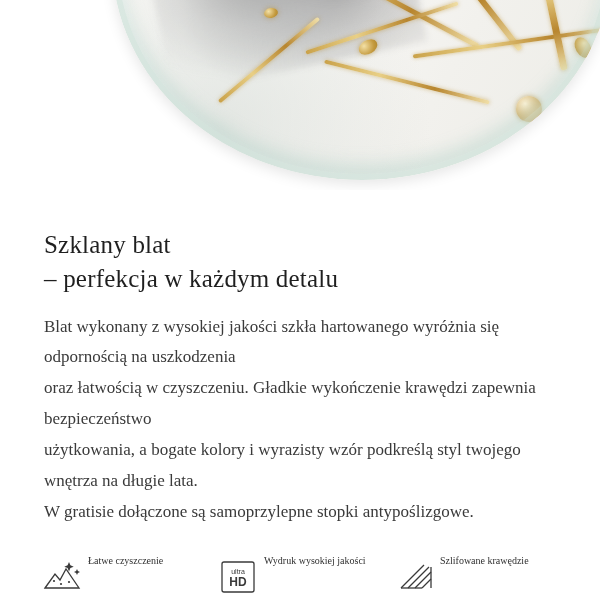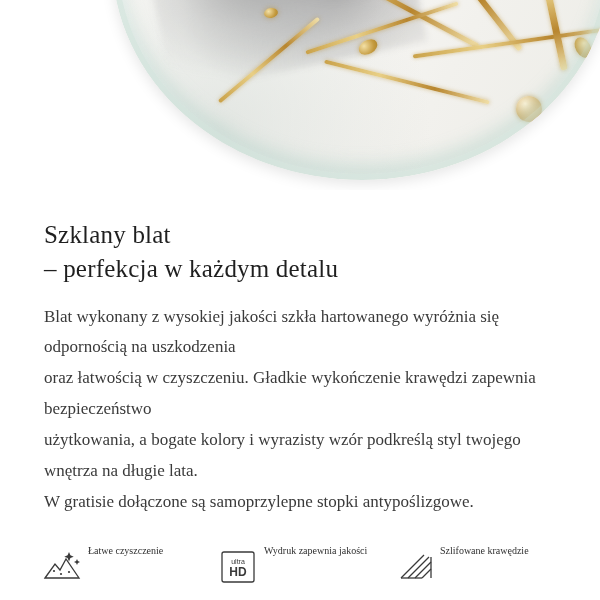--- a/index.html
+++ b/index.html
@@ -106,21 +106,21 @@
   .content {
     padding: 22px 44px 0 44px;
   }
   .title {
     font-family: "Liberation Serif", serif;
     font-size: 25px;
     line-height: 1.35;
     font-weight: 400;
     color: #1f1f1f;
     letter-spacing: 0.2px;
-    margin: 6px 0 16px 0;
+    margin: 16px 0 16px 0;
     white-space: pre-line;
   }
   .body-text {
     font-family: "Liberation Serif", serif;
     font-size: 17px;
     line-height: 1.82;
     color: #3a3a3a;
     margin: 0;
     white-space: pre-line;
   }
@@ -208,21 +208,21 @@
     </div>
 
     <div class="feature">
       <div class="feature-icon">
         <svg width="40" height="40" viewBox="0 0 40 40" fill="none" stroke="#3a3a3a" stroke-width="1.3">
           <rect x="4" y="5" width="32" height="30" rx="2"></rect>
           <text x="20" y="17" font-family="Liberation Sans, sans-serif" font-size="7" fill="#3a3a3a" stroke="none" text-anchor="middle">ultra</text>
           <text x="20" y="29" font-family="Liberation Sans, sans-serif" font-size="12" font-weight="bold" fill="#3a3a3a" stroke="none" text-anchor="middle">HD</text>
         </svg>
       </div>
-      <div class="feature-label">Wydruk zapewnia jakości</div>
+      <div class="feature-label">Wydruk wysokiej jakości</div>
     </div>
 
     <div class="feature">
       <div class="feature-icon">
         <svg width="44" height="40" viewBox="0 0 44 40" fill="none" stroke="#3a3a3a" stroke-width="1.3">
           <path d="M8 31 L31 8 L39 8 L39 16 L16 39" stroke="none"></path>
           <path d="M9 31 L32 8"></path>
           <path d="M16 31 L37 10"></path>
           <path d="M23 31 L39 15"></path>
           <path d="M30 31 L39 22"></path>

